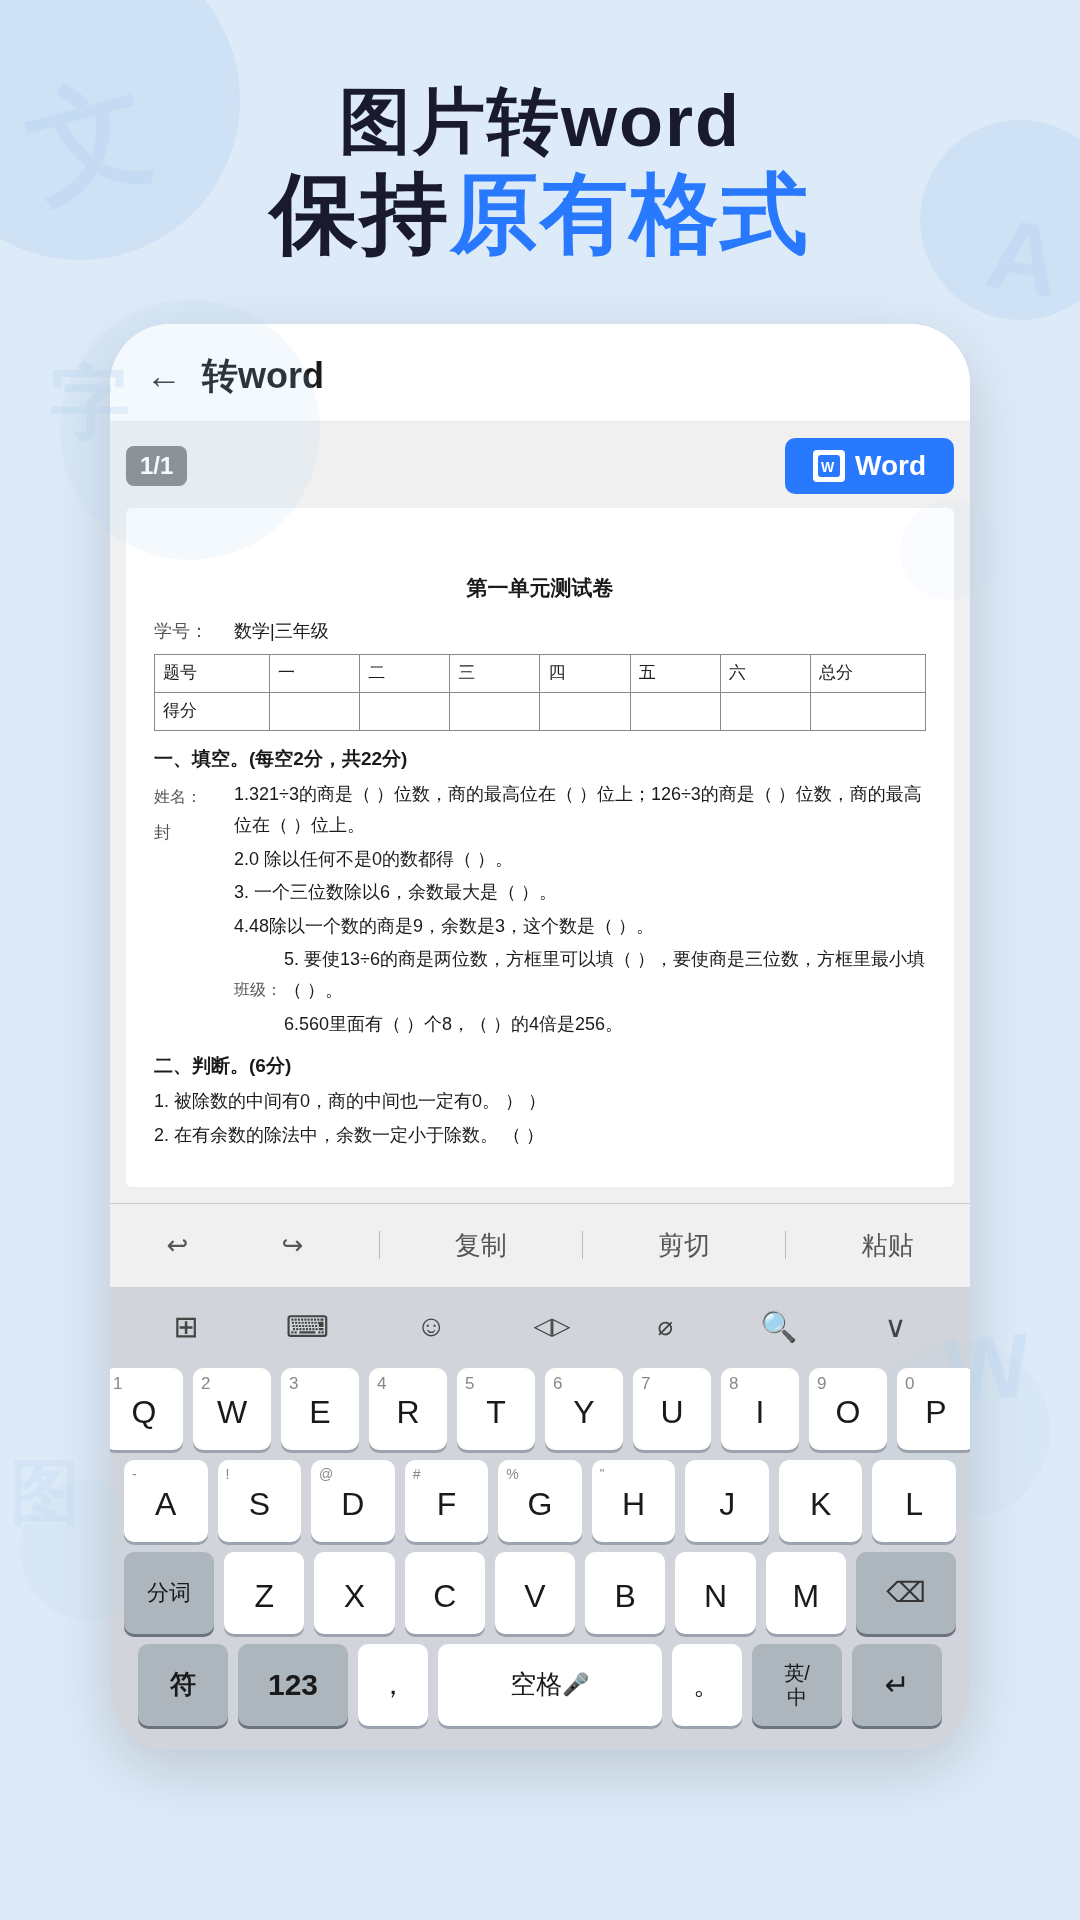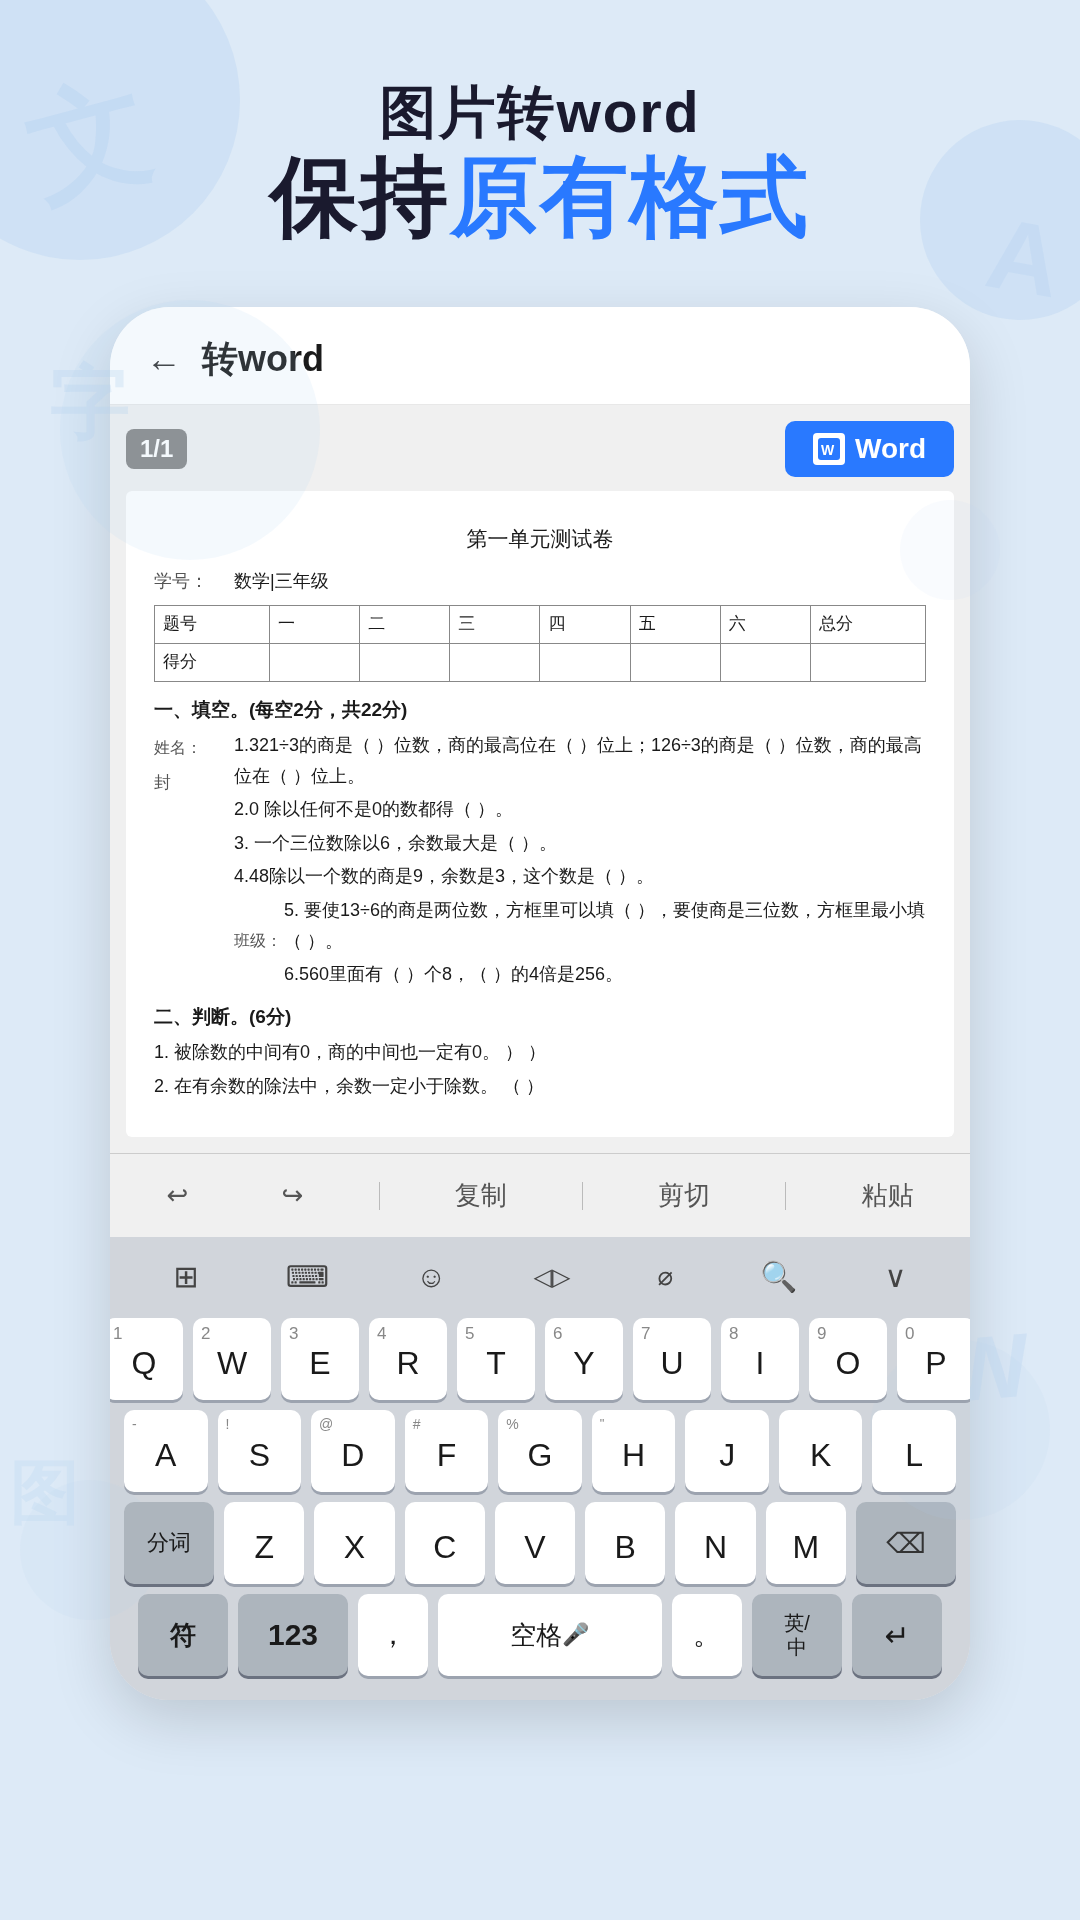--- a/index.html
+++ b/index.html
@@ -25,21 +25,21 @@
       border-radius: 50%;
       background: rgba(180,210,240,0.35);
     }
 
     
     .header-section {
       padding: 80px 60px 40px 60px;
       text-align: center;
     }
     .header-line1 {
-      font-size: 57px;
+      font-size: 72px;
       font-weight: 900;
       color: #1a1a2e;
       line-height: 1.15;
       letter-spacing: 2px;
     }
     .header-line2 {
       font-size: 88px;
       font-weight: 900;
       color: #1a1a2e;
       line-height: 1.15;
@@ -138,22 +138,23 @@
       padding: 30px 28px;
       min-height: 600px;
       font-size: 19px;
       line-height: 1.7;
       color: #1a1a1a;
     }
 
     .doc-title {
       text-align: center;
       font-size: 21px;
-      font-weight: normal;
+      font-weight: bold;
       margin-bottom: 10px;
+      margin-top: 32px;
     }
 
     .doc-table {
       width: 100%;
       border-collapse: collapse;
       margin-bottom: 12px;
       font-size: 17px;
     }
     .doc-table td {
       border: 1px solid #888;

